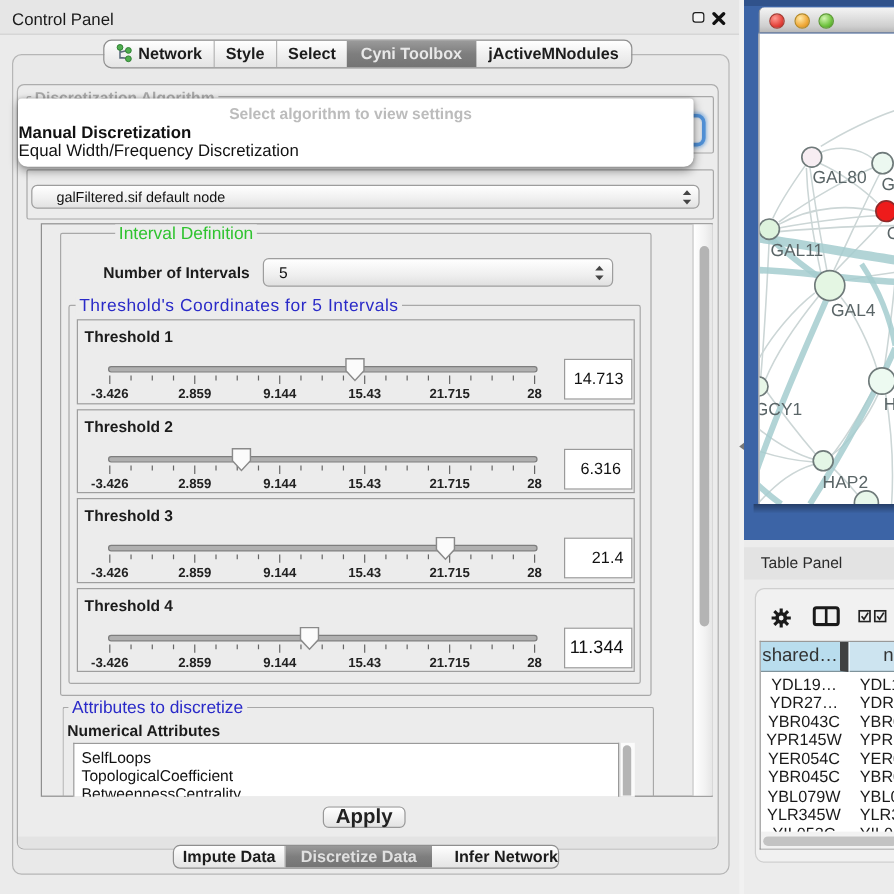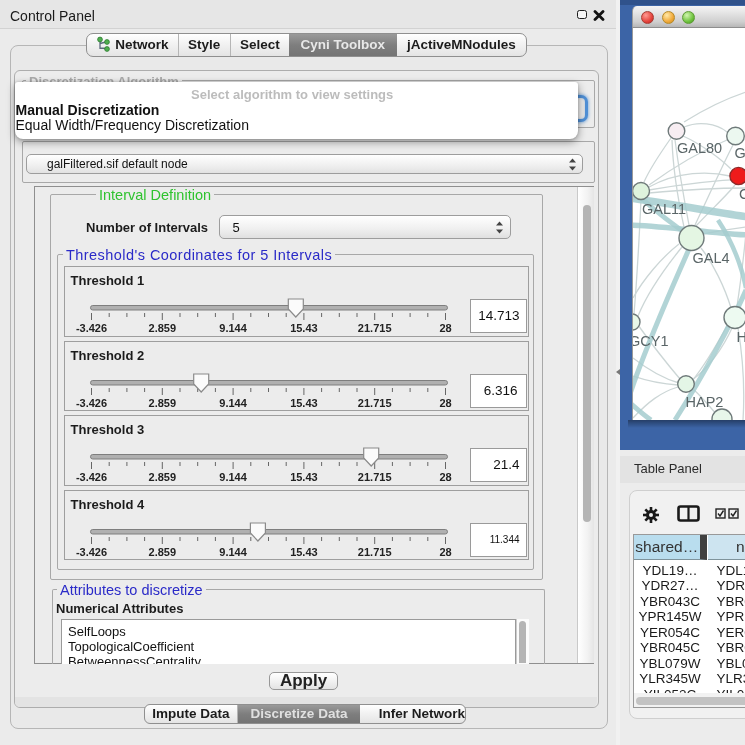--- a/index.html
+++ b/index.html
@@ -247,21 +247,21 @@
       <text x="91" y="66">-3.426</text>
         <text x="161.8" y="66">2.859</text>
         <text x="232.6" y="66">9.144</text>
       <text x="303.4" y="66">15.43</text>
         <text x="374.2" y="66">21.715</text>
         <text x="445" y="66">28</text>
     </g>
     <path transform="translate(257.4,33)" d="M-7.5 0 L7.5 0 L7.5 10 L0 18 L-7.5 10 Z" fill="#fbfbfb" stroke="#8a8a8a" stroke-width="1.2"></path>
   </g>
 </svg>
-<div class="abs" style="left:469.5px;top:522.5px;width:57px;height:34px;background:#ffffff;border:1.5px solid #9a9a9a;box-sizing:border-box;font-size:10px;color:#111;text-align:right;line-height:31px;padding-right:6px;">11.344</div>
+<div class="abs" style="left:469.5px;top:522.5px;width:57px;height:34px;background:#ffffff;border:1.5px solid #9a9a9a;box-sizing:border-box;font-size:15px;color:#111;text-align:right;line-height:31px;padding-right:6px;">11.344</div>
 
 <div class="abs" style="left:52px;top:588.5px;width:491px;height:74px;border:1px solid #a8a8a8;border-top-left-radius:2px;border-top-right-radius:2px;border-bottom:none;"></div>
 <div class="abs" style="left:57px;top:582px;background:#ececec;padding:0 3px;font-size:14.5px;color:#2a2ac8;">Attributes to discretize</div>
 <div class="abs b13" style="left:56px;top:601px;">Numerical Attributes</div>
 <div class="abs" style="left:61px;top:618.5px;width:455px;height:45px;background:#ffffff;border:1px solid #9a9a9a;border-bottom:none;box-sizing:border-box;overflow:hidden;">
   <div style="font-size:13px;color:#111;line-height:15px;padding:4px 0 0 6px;">SelfLoops<br>TopologicalCoefficient<br>BetweennessCentrality</div>
 </div>
 <div class="abs" style="left:516px;top:618.5px;width:12px;height:45px;background:#fbfbfb;border-left:1px solid #cccccc;"></div>
 <div class="abs" style="left:518.5px;top:621px;width:7.5px;height:42px;background:#b4b4b4;border-radius:4px 4px 0 0;"></div>
 

